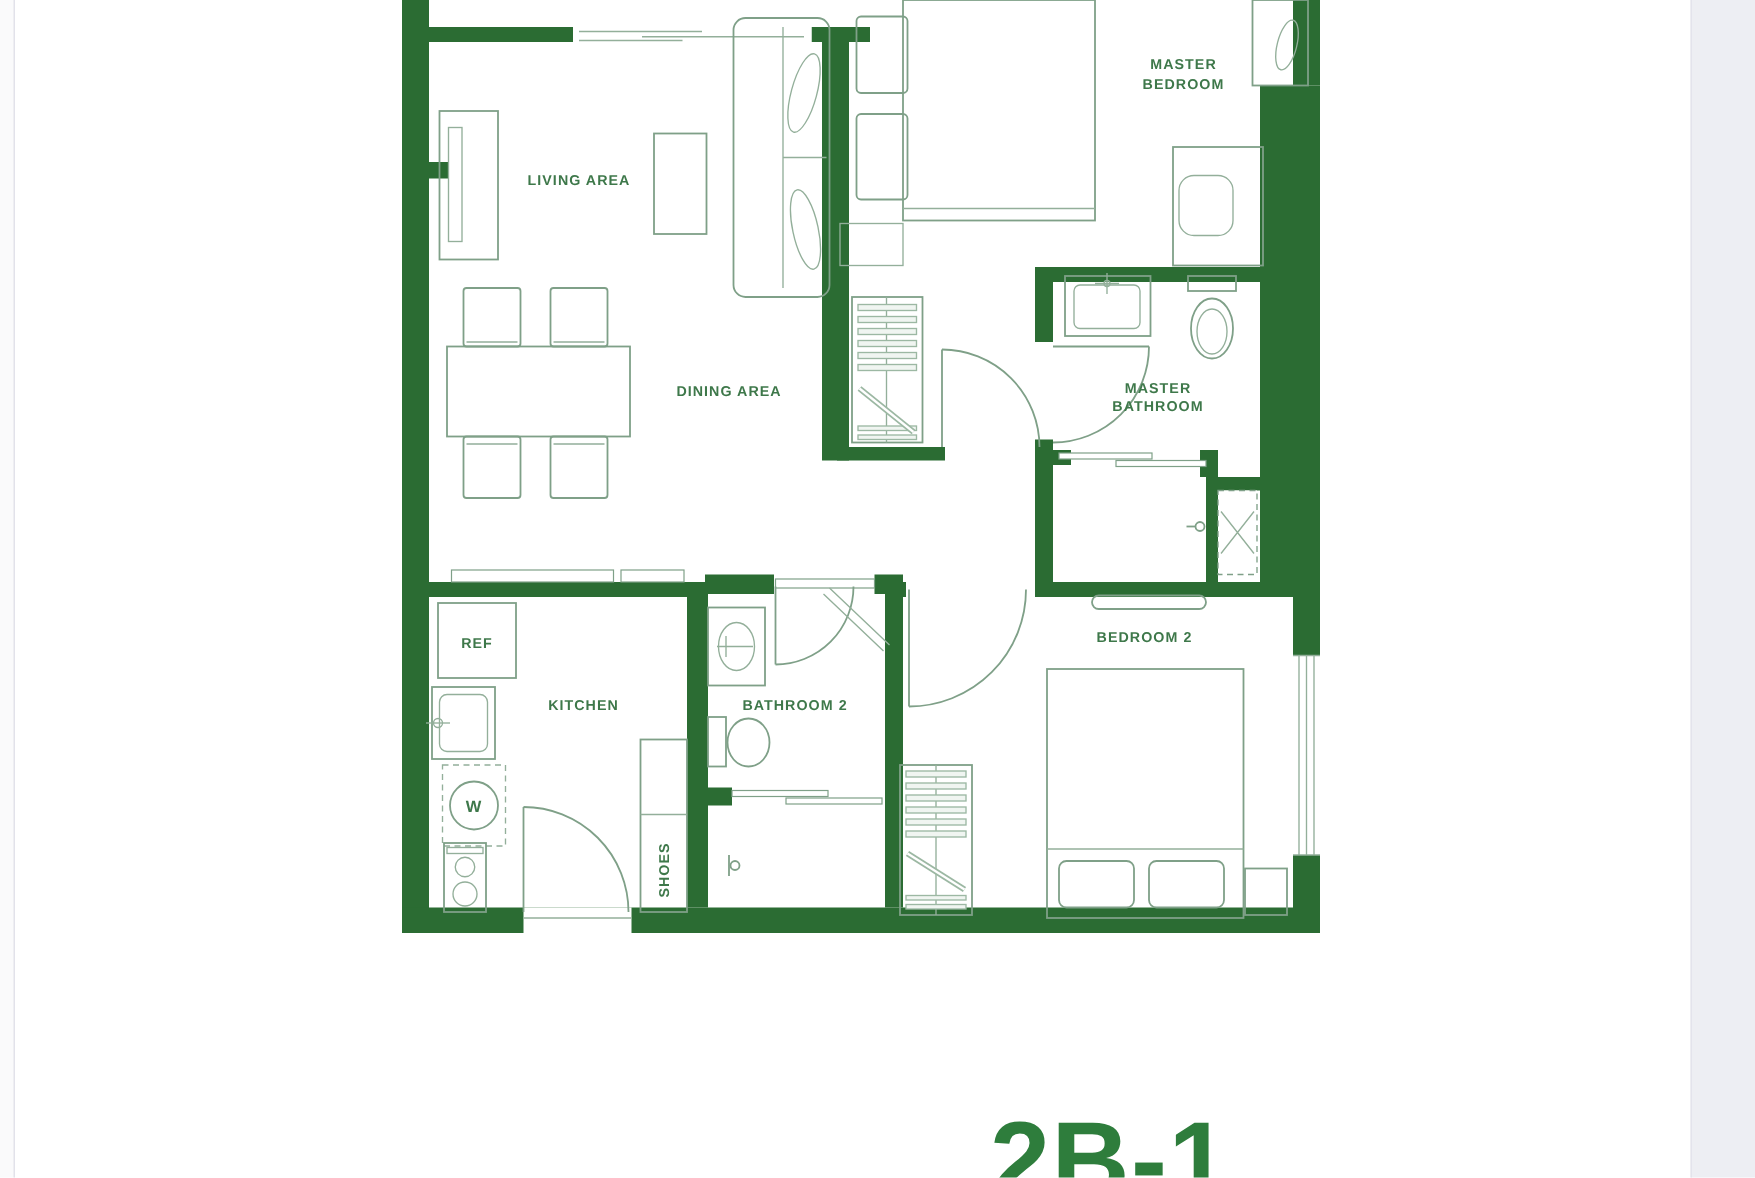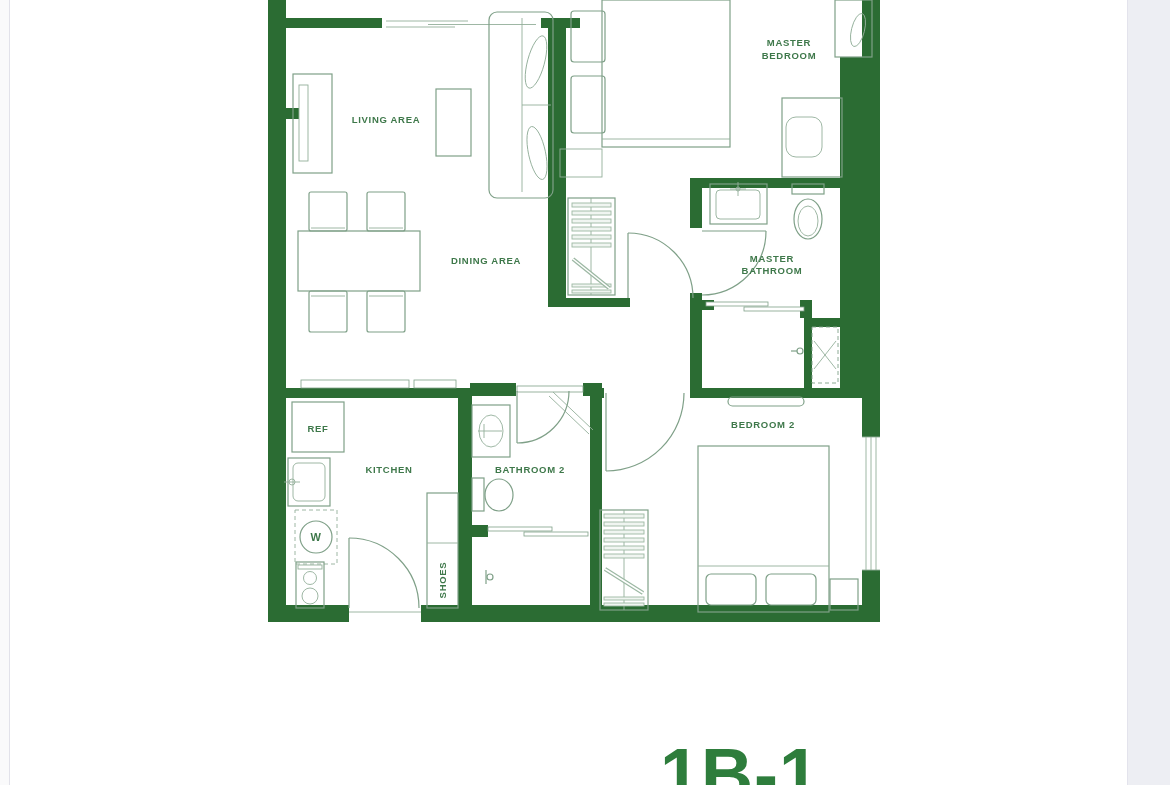--- a/index.html
+++ b/index.html
@@ -245,13 +245,13 @@
     <text class="lbl" x="789" y="46">MASTER</text>
     <text class="lbl" x="789" y="59">BEDROOM</text>
     <text class="lbl" x="772" y="262">MASTER</text>
     <text class="lbl" x="772" y="274">BATHROOM</text>
     <text class="lbl" x="318" y="432">REF</text>
     <text class="lbl lblw" x="316" y="541">W</text>
     <text class="lbl" transform="translate(446,580) rotate(-90)">SHOES</text>
   </g>
 </svg>
 
-<div class="unit-title" style="color: rgb(46, 125, 60);">1B-1</div>
+<div class="unit-title" style="color: rgb(46, 125, 60);">2B-1</div>
 
 </body></html>

